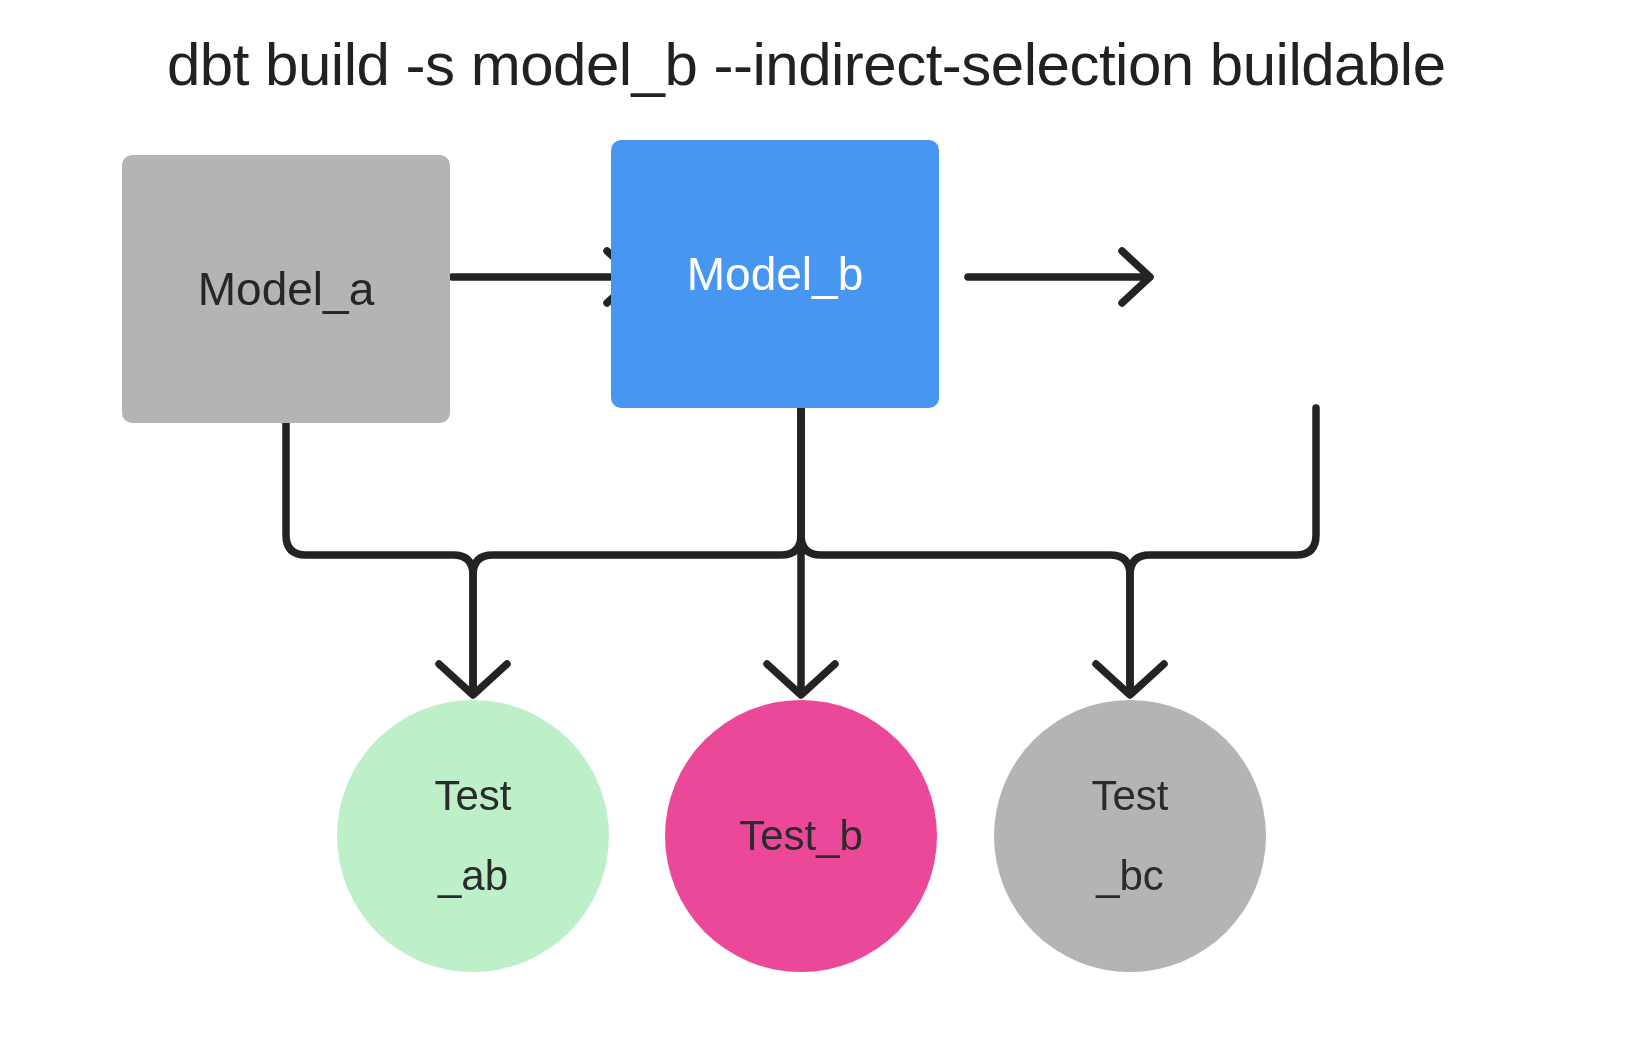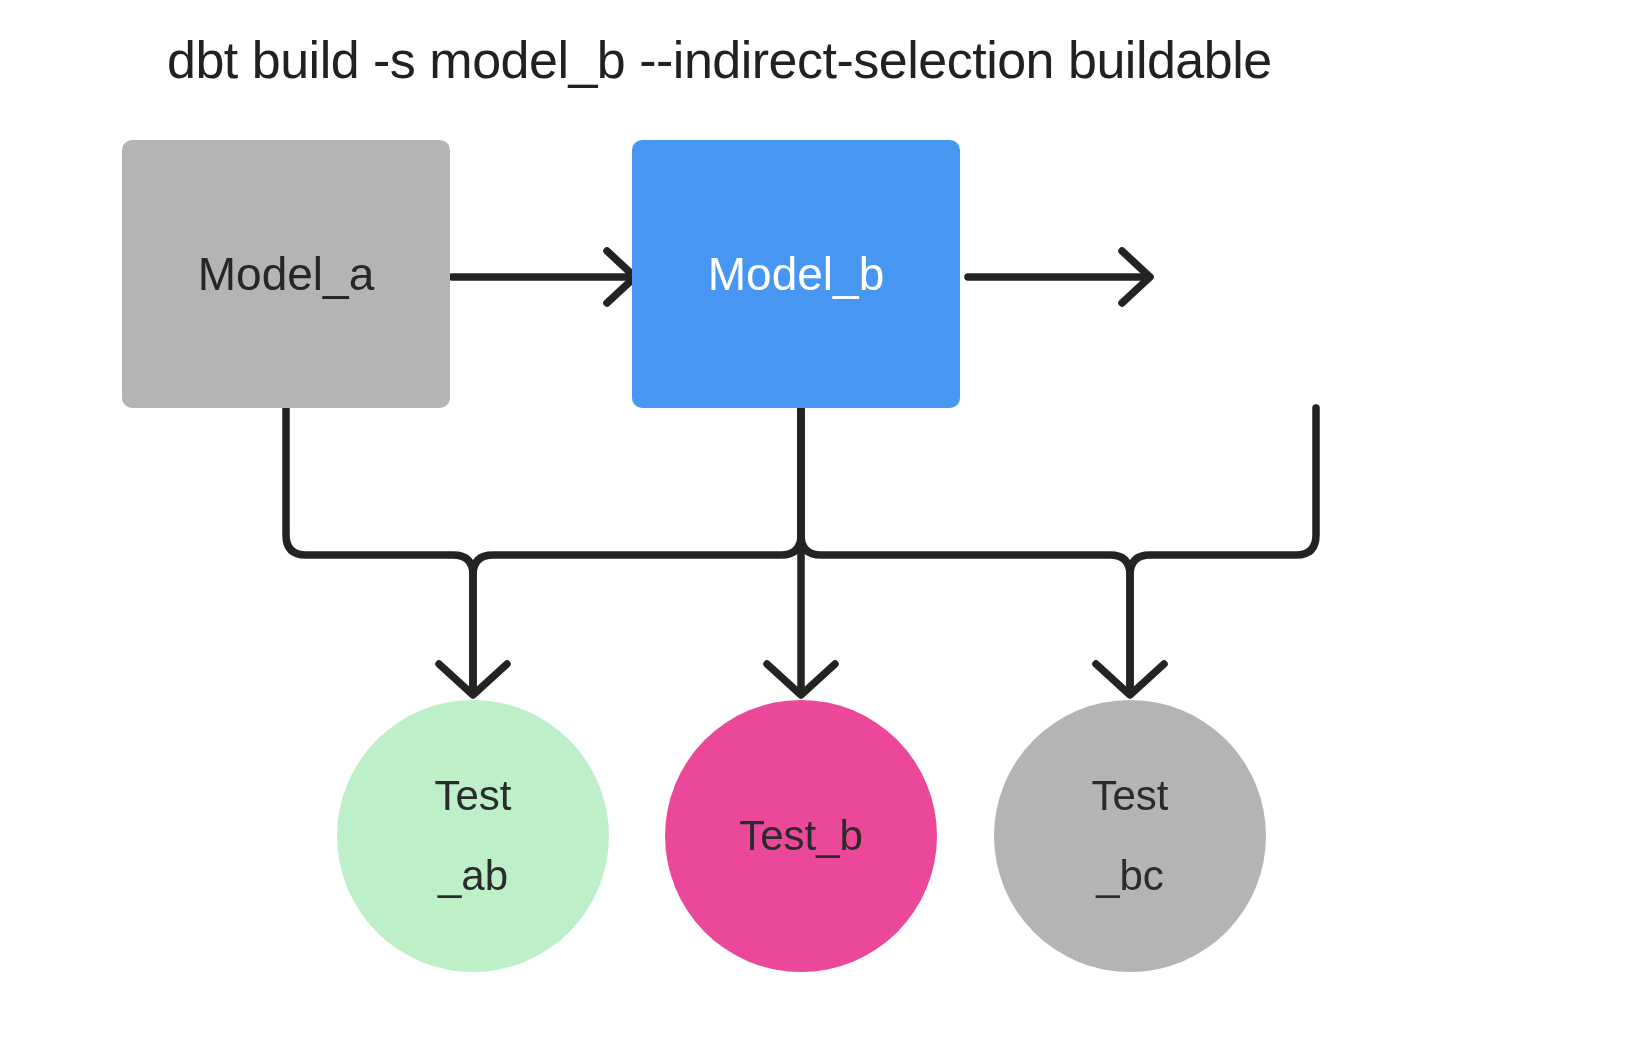--- a/index.html
+++ b/index.html
@@ -9,21 +9,21 @@
     height: 1060px;
     background: #ffffff;
     overflow: hidden;
     font-family: "Liberation Sans", sans-serif;
     color: #262626;
   }
   .title {
     position: absolute;
     left: 167px;
     top: 30px;
-    font-size: 52px;
+    font-size: 60px;
     font-weight: 500;
     letter-spacing: -0.5px;
     color: #212121;
     white-space: nowrap;
   }
   .edges-svg {
     position: absolute;
     left: 0; top: 0;
     width: 1630px; height: 1060px;
   }
@@ -61,22 +61,22 @@
     text-align: center;
     font-size: 42px;
     font-weight: 500;
     line-height: 1.9;
     white-space: pre-line;
     color: #2b2b2b;
   }
   .test-circle.green  { background: #bdefc9; }
   .test-circle.yellow { background: #ec4899; }
   .test-circle.gray   { background: #b4b4b4; }
-  #model-a { left: 122px; }
-  #model-b { left: 632px; }
+  #model-a { left: 122px; margin-top: 15px; }
+  #model-b { left: 611px; }
   #model-c { left: 1153px; }
   #test-ab { left: 337px; }
   #test-b  { left: 665px; }
   #test-bc { left: 994px; }
 </style>
 </head>
 <body>
 
 <div class="canvas">
 

